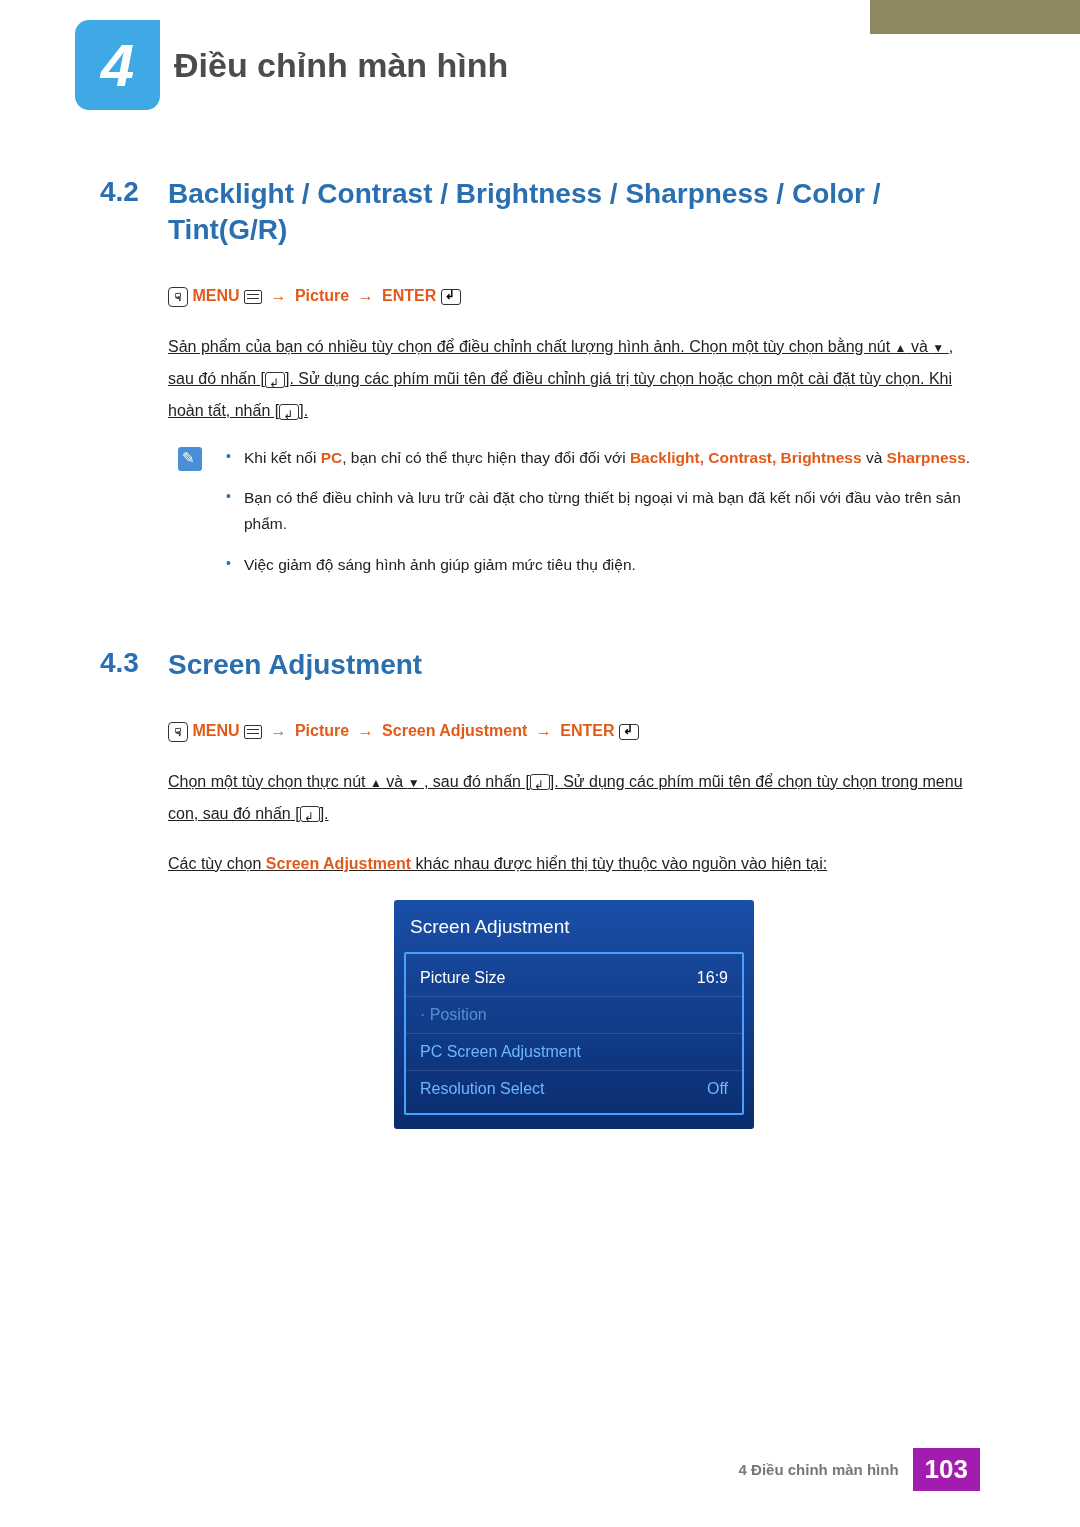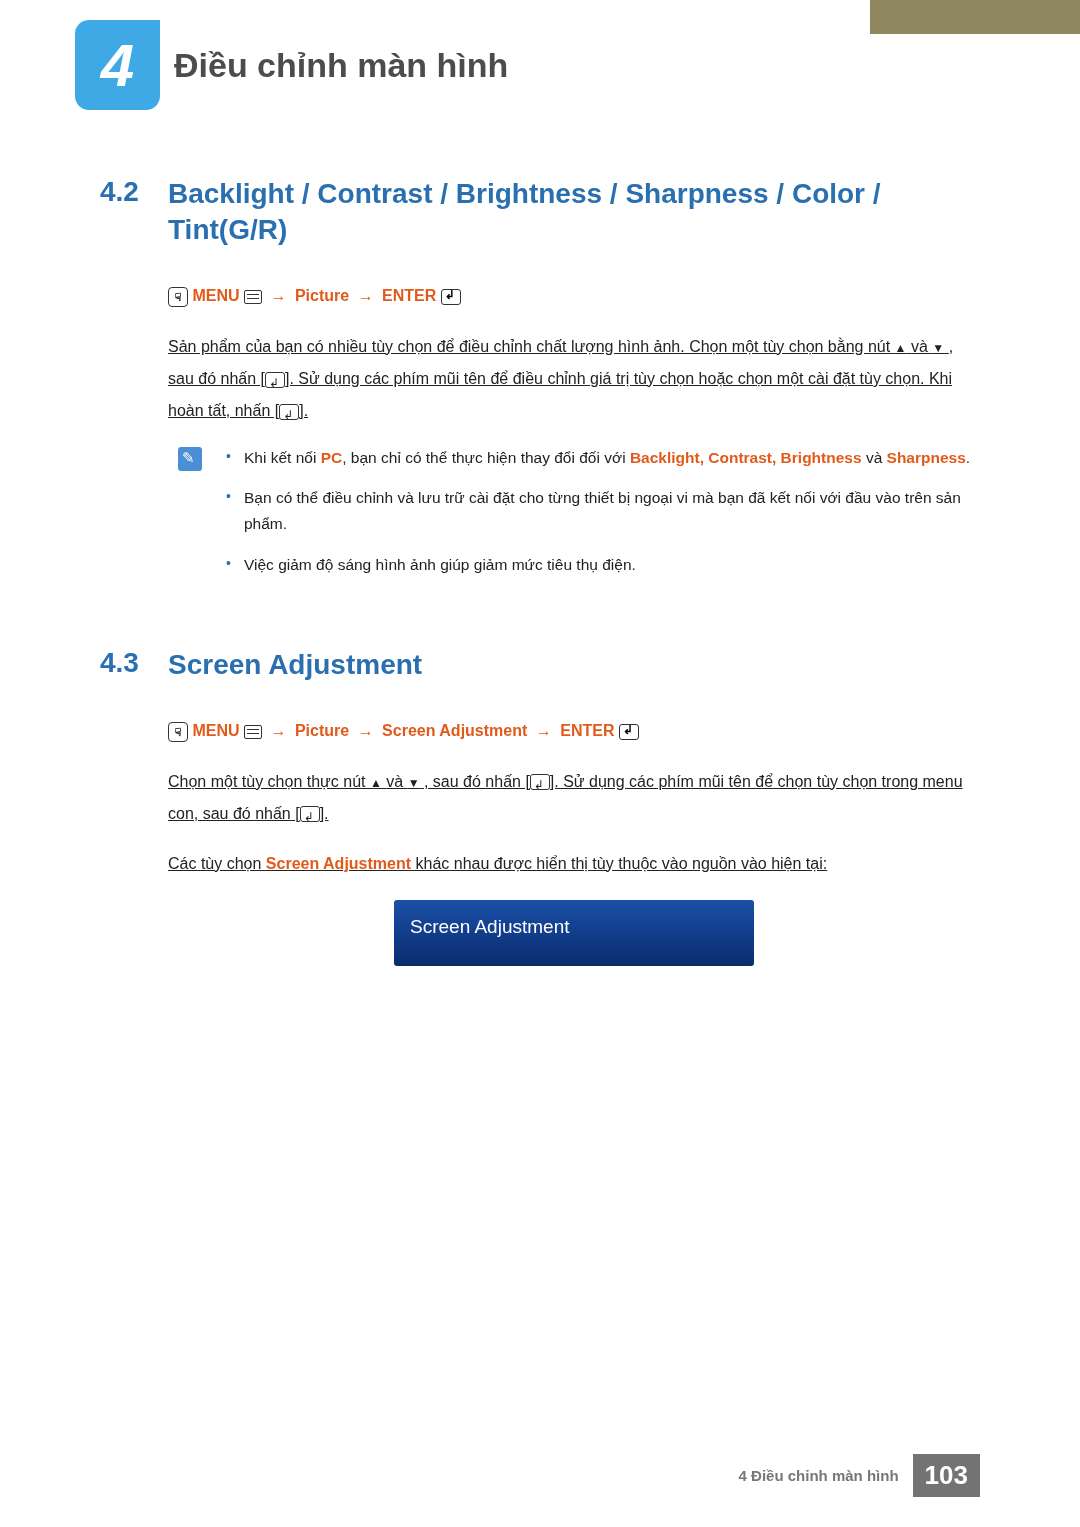--- a/index.html
+++ b/index.html
@@ -193,33 +193,33 @@
     padding: 9px 14px;
     color: #6cb8ff;
     font-size: 16px;
     border-top: 1px solid rgba(255,255,255,0.12);
   }
   .osd-row:first-child { border-top: none; }
   .osd-row.active { color: #fff; }
   .osd-row.dim { color: #5a8fd0; }
   .footer {
     position: absolute;
-    bottom: 30px;
+    bottom: 36px;
     right: 100px;
     display: flex;
     align-items: center;
   }
   .footer-chapter {
     color: #777;
     font-size: 15px;
     font-weight: bold;
     margin-right: 14px;
   }
   .footer-page {
-    background: #737373;
+    background: #a21caf;
     color: #fff;
     font-size: 26px;
     font-weight: bold;
     padding: 6px 12px;
   }
 </style>
 </head>
 <body>
 
 <div class="top-bar"></div>
@@ -294,20 +294,38 @@
         <span> và </span>
         <span class="tri-down">▼</span>
         <span>, sau đó nhấn [</span><span class="icon-enter"></span><span>]. Sử dụng các phím mũi tên để chọn tùy chọn trong menu con, sau đó nhấn [</span><span class="icon-enter"></span><span>].</span>
       </div>
       <div class="body-text" style="margin-top:18px;">
         <span>Các tùy chọn </span><span class="orange">Screen Adjustment</span><span> khác nhau được hiển thị tùy thuộc vào nguồn vào hiện tại:</span>
       </div>
 
       <div class="osd-panel">
         <div class="osd-title">Screen Adjustment</div>
+        <div class="osd-inner">
+          <div class="osd-row active">
+            <span>Picture Size</span>
+            <span>16:9</span>
+          </div>
+          <div class="osd-row dim">
+            <span>· Position</span>
+            <span></span>
+          </div>
+          <div class="osd-row">
+            <span>PC Screen Adjustment</span>
+            <span></span>
+          </div>
+          <div class="osd-row">
+            <span>Resolution Select</span>
+            <span>Off</span>
+          </div>
+        </div>
       </div>
 
     </div>
   </div>
 
 </div>
 
 <div class="footer">
   <div class="footer-chapter">4 Điều chỉnh màn hình</div>
   <div class="footer-page">103</div>

